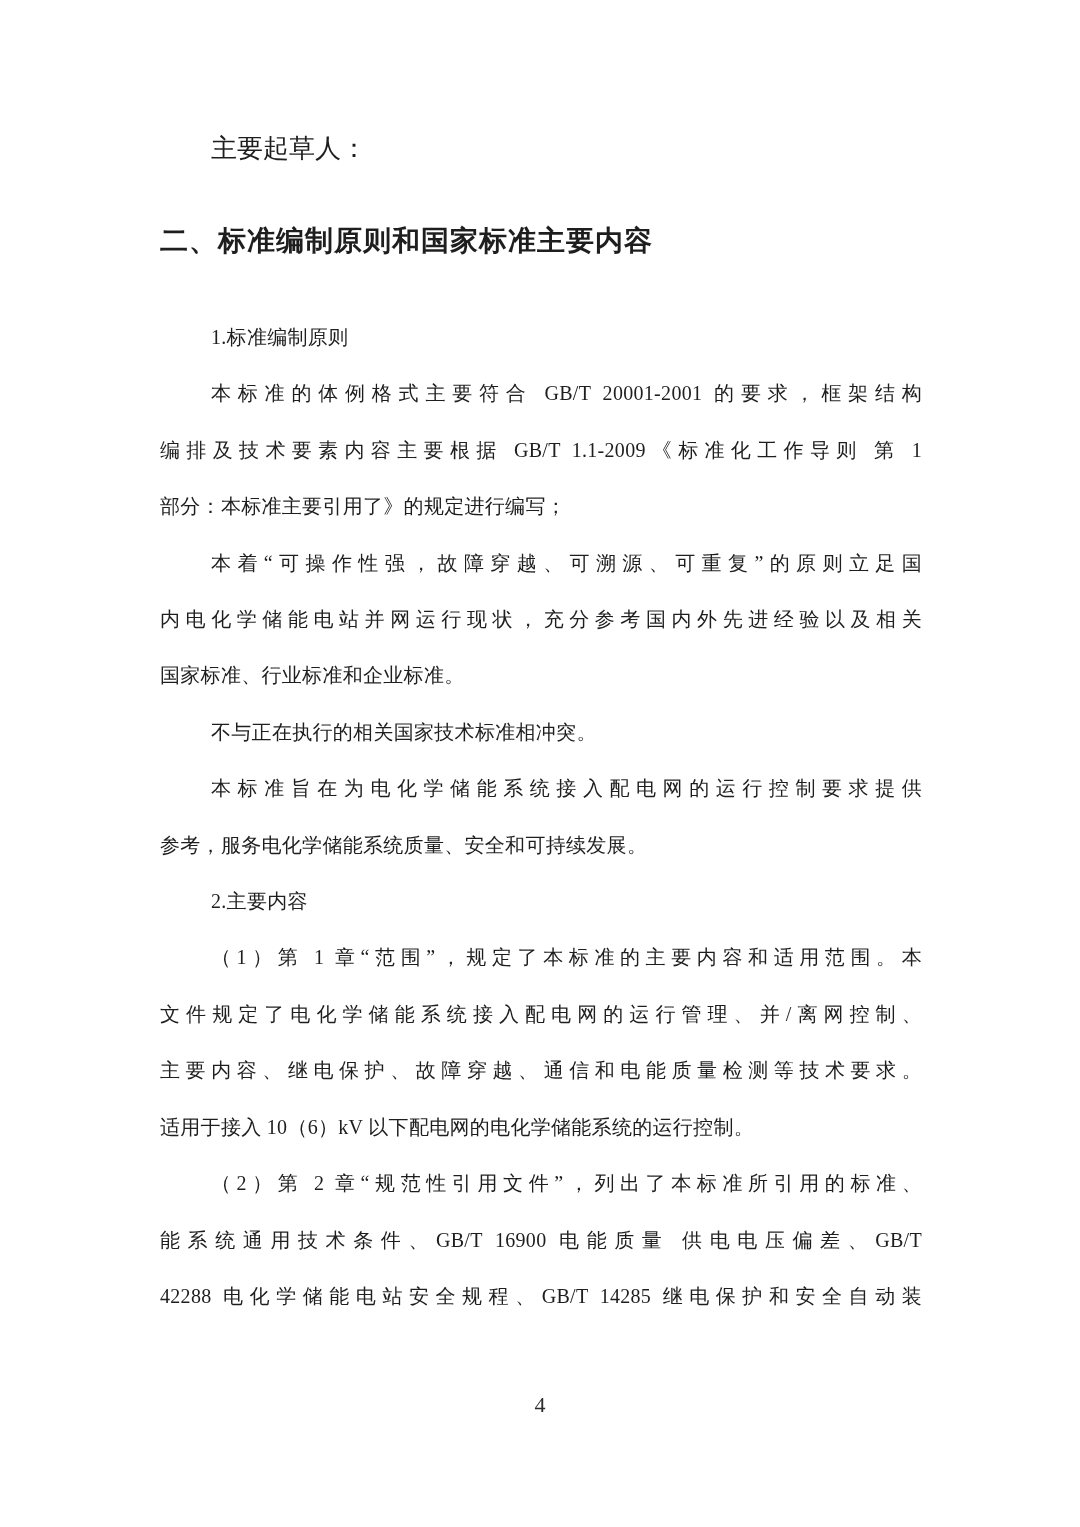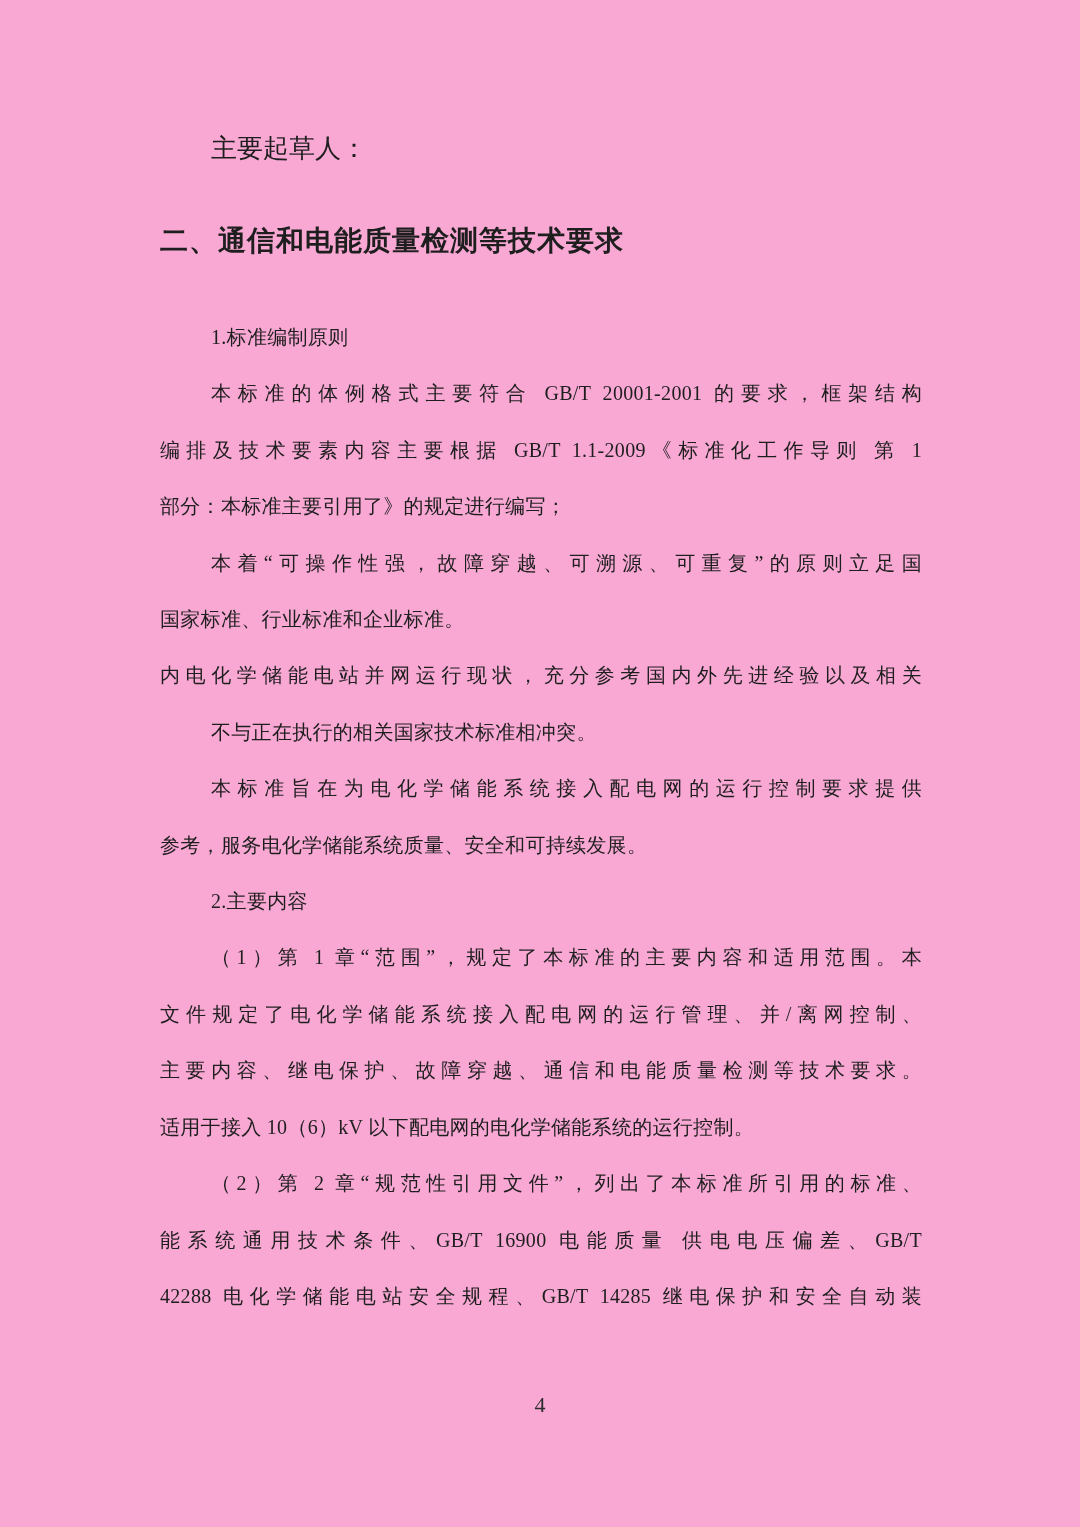--- a/index.html
+++ b/index.html
@@ -5,21 +5,21 @@
   html, body {
     margin: 0;
     padding: 0;
     background: #e9e9e9;
   }
   .page {
     position: relative;
     width: 1080px;
     height: 1527px;
     margin: 0 auto;
-    background: #f9a8d4;
+    background: #ffffff;
     color: #1e1e1e;
     font-family: "Liberation Serif", "DejaVu Serif", serif;
     overflow: hidden;
   }
   .content {
     position: absolute;
     left: 160px;
     top: 0;
     width: 762px;
   }
@@ -70,30 +70,30 @@
   }
 </style>
 </head>
 <body>
 
 <div class="page">
   <div class="content">
 
     <div class="drafters">主要起草人：</div>
 
-    <div class="heading">二、通信和电能质量检测等技术要求</div>
+    <div class="heading">二、标准编制原则和国家标准主要内容</div>
 
     <div class="body-block">
       <div class="line indent">1.标准编制原则</div>
       <div class="line indent full">本标准的体例格式主要符合 GB/T 20001-2001 的要求，框架结构</div>
       <div class="line full">编排及技术要素内容主要根据 GB/T 1.1-2009《标准化工作导则 第 1</div>
       <div class="line">部分：本标准主要引用了》的规定进行编写；</div>
       <div class="line indent full">本着“可操作性强，故障穿越、可溯源、可重复”的原则立足国</div>
+      <div class="line full">内电化学储能电站并网运行现状，充分参考国内外先进经验以及相关</div>
       <div class="line">国家标准、行业标准和企业标准。</div>
-      <div class="line full">内电化学储能电站并网运行现状，充分参考国内外先进经验以及相关</div>
       <div class="line indent">不与正在执行的相关国家技术标准相冲突。</div>
       <div class="line indent full">本标准旨在为电化学储能系统接入配电网的运行控制要求提供</div>
       <div class="line">参考，服务电化学储能系统质量、安全和可持续发展。</div>
       <div class="line indent">2.主要内容</div>
       <div class="line indent full">（1）第 1 章“范围”，规定了本标准的主要内容和适用范围。本</div>
       <div class="line full">文件规定了电化学储能系统接入配电网的运行管理、并/离网控制、</div>
       <div class="line full">主要内容、继电保护、故障穿越、通信和电能质量检测等技术要求。</div>
       <div class="line">适用于接入 10（6）kV 以下配电网的电化学储能系统的运行控制。</div>
       <div class="line indent full">（2）第 2 章“规范性引用文件”，列出了本标准所引用的标准、</div>
       <div class="line full">能系统通用技术条件、GB/T 16900 电能质量 供电电压偏差、GB/T</div>

